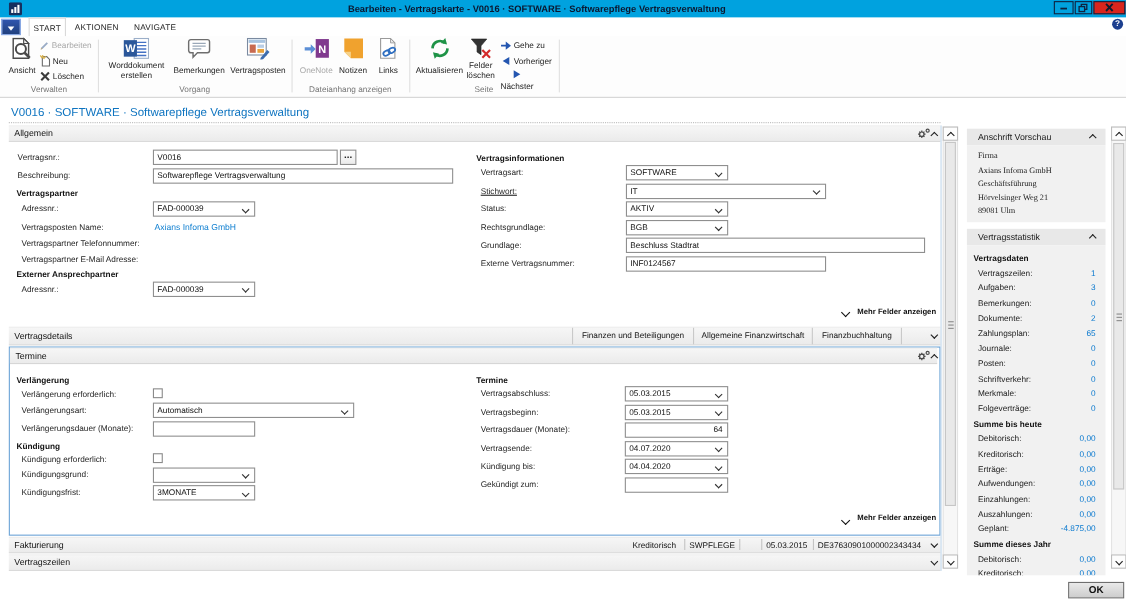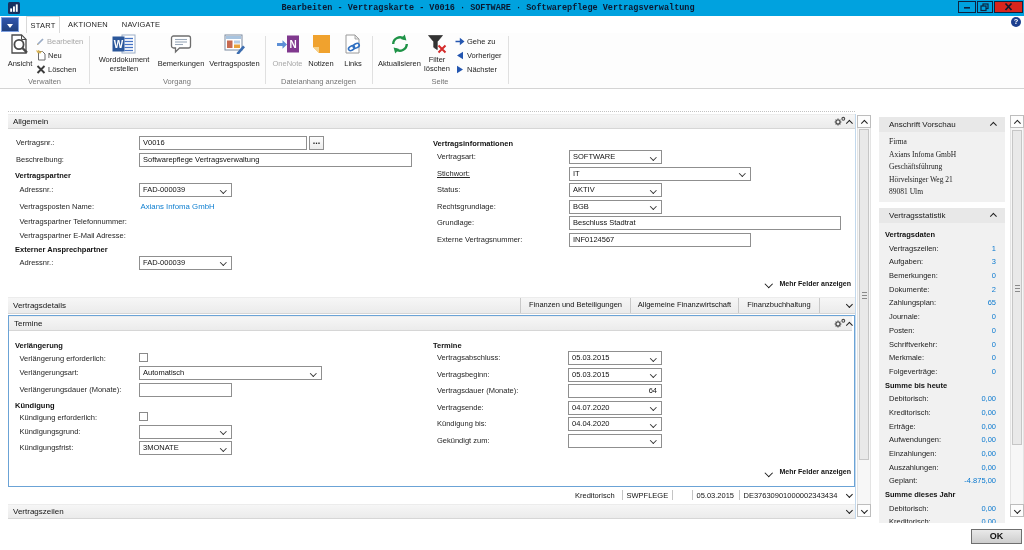--- a/index.html
+++ b/index.html
@@ -1,19 +1,19 @@
 <!DOCTYPE html>
 <html lang="de"><head>
 <meta charset="utf-8">
 <style>
   html,body{margin:0;padding:0;background:#fff;}
   #win{position:relative;width:1024px;height:550px;background:#fff;overflow:hidden;
        font-family:"Liberation Sans",sans-serif;font-size:7.5px;color:#1a1a1a;}
   .a{position:absolute;}
-  .nw{white-space:nowrap;font-family:Liberation Mono, monospace;}
+  .nw{white-space:nowrap;}
 
   
   #titlebar{left:0;top:0;width:1024px;height:16px;background:#00a2df;}
   #title-text{left:0;top:0;width:976px;text-align:center;line-height:16px;
               font-size:8.5px;font-weight:700;color:#0a1830;}
   .wbtn{top:1px;height:12px;border:1px solid #0e2340;box-sizing:border-box;}
   #btn-min{left:958px;width:18px;background:#00a2df;}
   #btn-restore{left:977px;width:16px;background:#00a2df;}
   #btn-close{left:994px;width:29px;background:#d9251d;}
 
@@ -291,51 +291,52 @@
     </span>
     <span class="rlab">Aktualisieren</span>
   </div>
   <div class="a rbig" style="left:417px;width:40px;">
     <span class="ric">
       <svg width="20" height="20" viewBox="0 0 20 20">
         <path d="M1.5,1.5 h14 l-5.2,6.2 v8 l-3.6,-2.4 v-5.6 z" fill="#333" stroke="#222" stroke-width="0.6"></path>
         <path d="M11.5,11.5 L18.5,18.5 M18.5,11.5 L11.5,18.5" stroke="#d42b2b" stroke-width="2"></path>
       </svg>
     </span>
-    <span class="rlab">Filter</span>
+    <span class="rlab">Felder</span>
     <span class="rlab">löschen</span>
   </div>
   <div class="a rsmall" style="left:455px;top:35px;">
     <span>
       <svg width="10" height="9">
           <path d="M0.5,4.5 h5" stroke="#2456b0" stroke-width="1.5"></path>
           <polygon points="4.8,0.8 9.5,4.5 4.8,8.2" fill="#2456b0"></polygon>
         </svg>
     </span>
     <span class="rlab">Gehe zu</span>
   </div>
   <div class="a rsmall" style="left:455px;top:49px;">
     <span>
       <svg width="10" height="9">
           <polygon points="8,0.8 8,8.2 2,4.5" fill="#2456b0"></polygon>
         </svg>
     </span>
     <span class="rlab">Vorheriger</span>
   </div>
-  <div class="a rsmall" style="left:455px;top:63px;">
+  <div class="a rsmall" style="left:455px;top:63px;flex-direction:column;">
     <span>
       <svg width="10" height="9">
           <polygon points="2,0.8 2,8.2 8,4.5" fill="#2456b0"></polygon>
         </svg>
     </span>
     <span class="rlab">Nächster</span>
   </div>
   <div class="a rgl" style="left:372px;width:136px;">Seite</div>
   <div class="a rsep" style="left:508px;"></div>
 
+  <div class="a nw" id="page-title">V0016 · SOFTWARE · Softwarepflege Vertragsverwaltung</div>
   <div class="a dotline" style="left:8px;top:111px;width:847px;"></div>
 
   <div class="a secbar" style="top:114px;">
     <span class="st">Allgemein</span>
   </div>
   <span class="a" style="left:833px;top:116px;">
     <svg class="gear" viewBox="0 0 13 11">
       <g stroke="#4a4a4a" stroke-width="1.1" fill="none">
         <circle cx="5" cy="6" r="2"></circle>
         <g>
@@ -506,20 +507,23 @@
   </div>
   <span class="a lbl" style="left:437px;top:435.5px;">Gekündigt zum:</span>
   <div class="a fld dd" style="left:568px;top:433.5px;width:94px;">
     <span class="v"></span>
       <span class="chev down"></span>
   </div>
 
   <span class="a morechev" style="left:766px;top:469.5px;"></span>
   <span class="a morelink" style="right:173px;top:468px;">Mehr Felder anzeigen</span>
 
+  <div class="a secbar" style="top:488px;">
+    <span class="st">Fakturierung</span>
+  </div>
   <span class="a fkv" style="left:575px;top:489px;">Kreditorisch</span>
   <div class="a fksep" style="left:621.5px;top:490px;"></div>
   <span class="a fkv" style="left:626.5px;top:489px;">SWPFLEGE</span>
   <div class="a fksep" style="left:671.5px;top:490px;"></div>
   <span class="a fkv" style="left:676.5px;top:489px;"></span>
   <div class="a fksep" style="left:691.5px;top:490px;"></div>
   <span class="a fkv" style="left:696.5px;top:489px;">05.03.2015</span>
   <div class="a fksep" style="left:738.5px;top:490px;"></div>
   <span class="a fkv" style="left:743.5px;top:489px;">DE37630901000002343434</span>
   <span class="a chev down" style="left:847px;top:492px;"></span>

